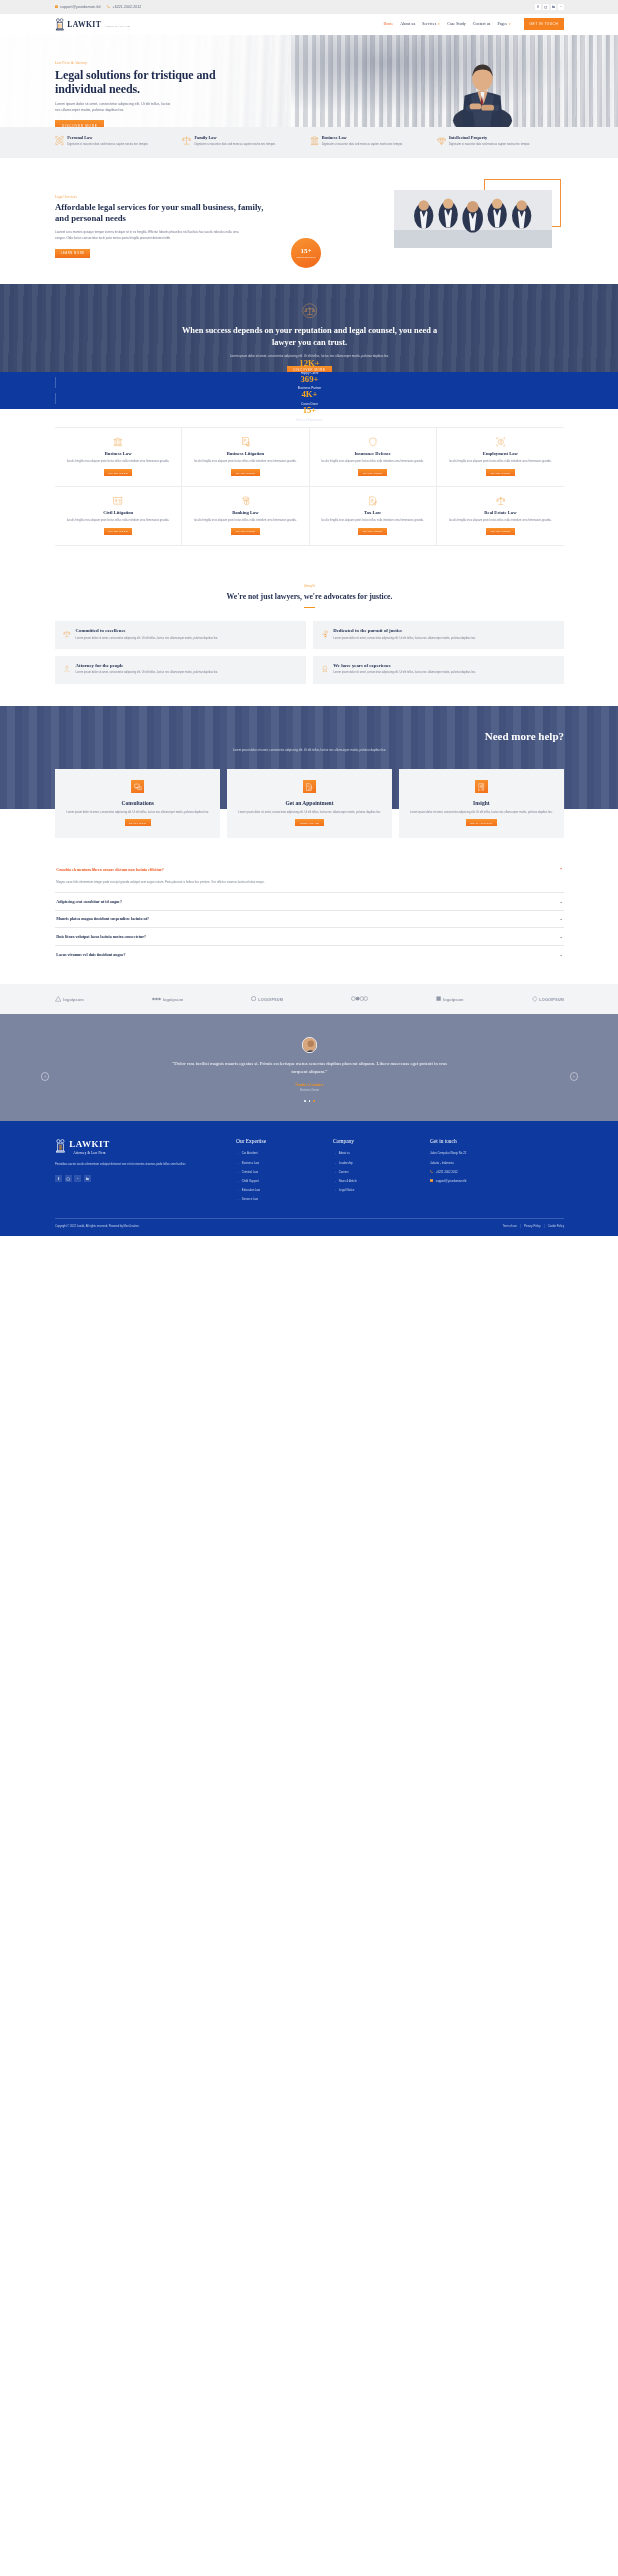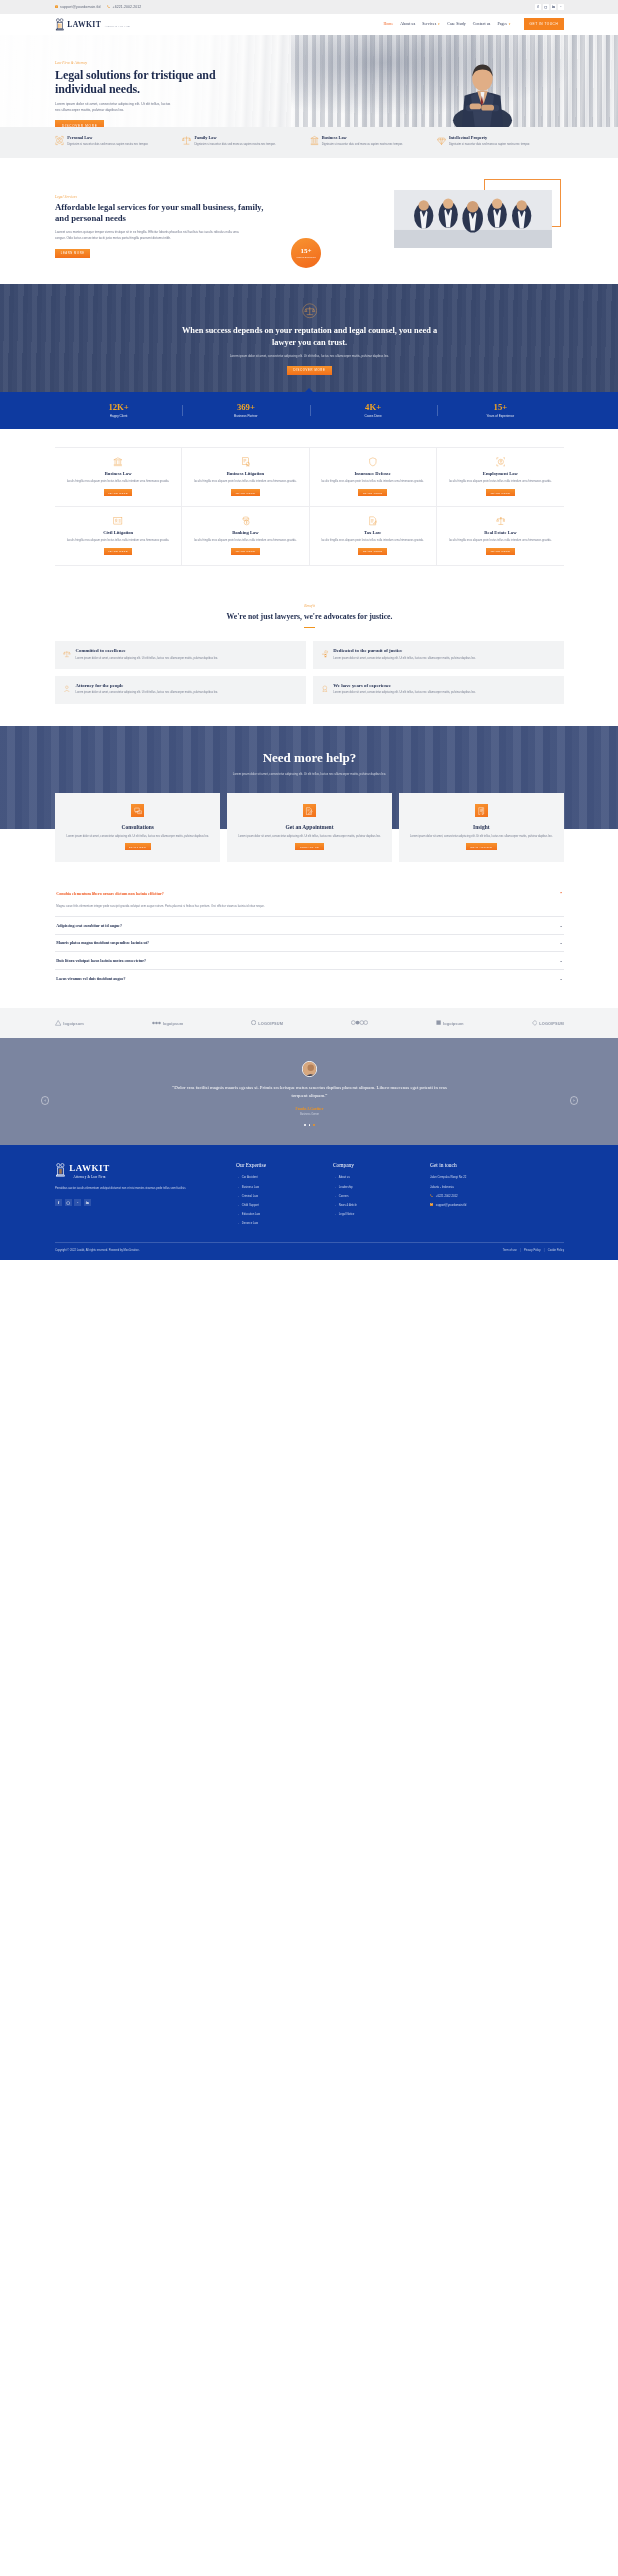--- a/index.html
+++ b/index.html
@@ -127,21 +127,21 @@
   .badge15 {
     position:absolute; left:14px; bottom:-10.3px; width:30px; height:30px;
     border-radius:50%; background:linear-gradient(160deg,#f89431,#f1681b);
     display:flex; flex-direction:column; align-items:center; justify-content:center;
     color:#fff; z-index:9;
   }
   .badge15 b { font-family:"Liberation Serif",serif; font-size:7px; line-height:1; }
   .badge15 span { font-size:2px; margin-top:1.3px; letter-spacing:0.1px; }
 
   
-  .trust { height:108px; position:relative; overflow:hidden; }
+  .trust { height:88px; position:relative; overflow:hidden; }
   .trust-bg {
     position:absolute; inset:0;
     background:
       linear-gradient(rgba(42,58,98,.82),rgba(42,58,98,.82)),
       repeating-linear-gradient(91deg,#8e96a8 0 4.5px,#c3c8d2 4.5px 9.7px,#7d8699 9.7px 14px),
       #6f788c;
   }
   .trust-inner { position:relative; z-index:3; text-align:center; padding-top:19.3px; }
   .scale-ic { width:15.5px; height:15.5px; margin:0 auto 6.4px; }
   .trust-h {
@@ -152,21 +152,21 @@
     margin:5.8px auto 0; width:226px; font-size:3px; line-height:1.95;
     color:#d4d8e2;
   }
   .trust .btn-orange { font-size:2.7px; padding:3.2px 6.4px; margin-top:5.8px; }
 
   
   .stats {
     background:#0e3aa0; height:37px; display:flex; align-items:center;
     position:relative;
   }
-  .stats .wrap { display:flex; }
+  .stats .wrap { display:flex;flex-direction:column; }
   .stat { flex:1; text-align:center; position:relative; }
   .stat + .stat:before {
     content:""; position:absolute; left:0; top:2.6px; bottom:2.6px; width:0.6px;
     background:rgba(255,255,255,.22);
   }
   .stat b {
     display:block; font-family:"Liberation Serif",serif; font-weight:bold;
     font-size:8.7px; color:#f5a623; line-height:1;
   }
   .stat span { display:block; margin-top:3.2px; font-size:3.1px; color:#dfe4f1; }
@@ -219,21 +219,21 @@
   
   .needhelp { position:relative; padding:24.5px 0 0; overflow:hidden; }
   .nh-bg {
     position:absolute; left:0; right:0; top:0; height:103px;
     background:
       linear-gradient(rgba(46,64,112,.78),rgba(46,64,112,.78)),
       repeating-linear-gradient(90deg,#9aa3b6 0 7px,#ced4df 7px 15.5px,#858fa6 15.5px 22px),
       #7b85a0;
   }
   .nh-head { position:relative; z-index:3; text-align:center; }
-  .nh-h { font-family:"Liberation Serif",serif; font-weight:bold; font-size:13px; color:#fff;}
+  .nh-h { font-family:"Liberation Serif",serif; font-weight:bold; font-size:11px; color:#fff;text-align:right;}
   .nh-p { margin:5.2px auto 0; width:213px; font-size:2.9px; line-height:1.95; color:#d6dae4;}
   .nh-cards { position:relative; z-index:3; display:flex; gap:6.4px; margin-top:15.5px; }
   .nh-card { flex:1; background:#f3f4f5; text-align:center; padding:11.6px 9px 11.6px; }
   .nh-ic {
     width:13px; height:13px; margin:0 auto 6.4px;
     background:linear-gradient(160deg,#f89431,#f2701a);
     display:flex; align-items:center; justify-content:center;
   }
   .nh-card h4 { font-family:"Liberation Serif",serif; font-weight:bold; font-size:5.5px; color:#1d2a4d; }
   .nh-card p { margin-top:3.9px; font-size:2.7px; line-height:1.9; color:#767d8f; }

